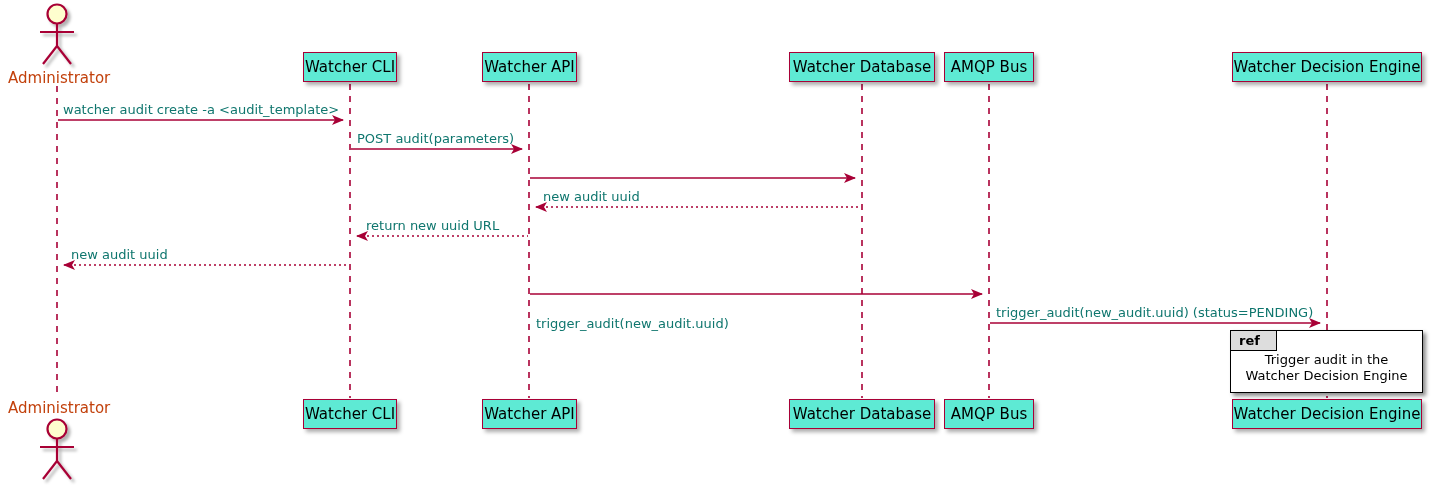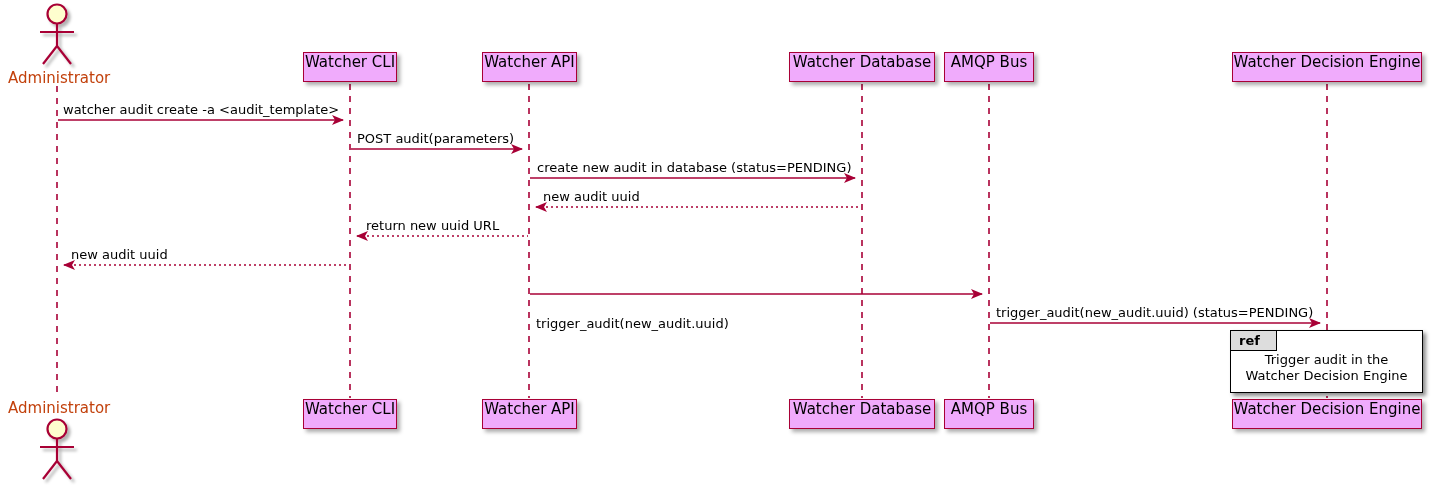--- a/index.html
+++ b/index.html
@@ -20,41 +20,41 @@
   svg.layer {
     position: absolute;
     left: 0;
     top: 0;
     width: 1434px;
     height: 486px;
   }
   .participant-box {
     position: absolute;
     box-sizing: border-box;
-    background: #f0abfc;
+    background: #5eead4;
     border: 1.5px solid #A80036;
     box-shadow: 3px 3px 4px rgba(0,0,0,0.33);
     display: flex;
-    align-items: flex-start;
+    align-items: center;
     justify-content: center;
     font-size: 15px;
     color: #000000;
     white-space: nowrap;
     padding: 0 9px;
   }
   .actor-label {
     position: absolute;
     font-size: 15px;
     color: #c2410c;
     white-space: nowrap;
   }
   .msg-label {
     position: absolute;
     font-size: 13px;
-    color: #000000;
+    color: #0f766e;
     white-space: nowrap;
   }
   .ref-frame {
     position: absolute;
     box-sizing: border-box;
     background: #FFFFFF;
     border: 1.5px solid #000000;
     box-shadow: 3px 3px 4px rgba(0,0,0,0.45);
   }
   .ref-tag {
@@ -183,21 +183,20 @@
   </div>
 
   <div class="actor-label" style="left:8px; top:69px;">Administrator</div>
 
   <div class="actor-label" style="left:8px; top:399px;">Administrator</div>
 
   <div class="msg-label" style="left:63px; top:102px;">watcher audit create -a &lt;audit_template&gt;</div>
 
   <div class="msg-label" style="left:357px; top:131px;">POST audit(parameters)</div>
 
-  <div class="msg-label" style="left:537px; top:160px;">create new audit in database (status=PENDING)</div>
 
   <div class="msg-label" style="left:543px; top:189px;">new audit uuid</div>
 
   <div class="msg-label" style="left:366px; top:218px;">return new uuid URL</div>
 
   <div class="msg-label" style="left:71px; top:247px;">new audit uuid</div>
 
   <div class="msg-label" style="left:536px; top:276px;margin-top:40px;">trigger_audit(new_audit.uuid)</div>
 
   <div class="msg-label" style="left:996px; top:305px;">trigger_audit(new_audit.uuid) (status=PENDING)</div>

